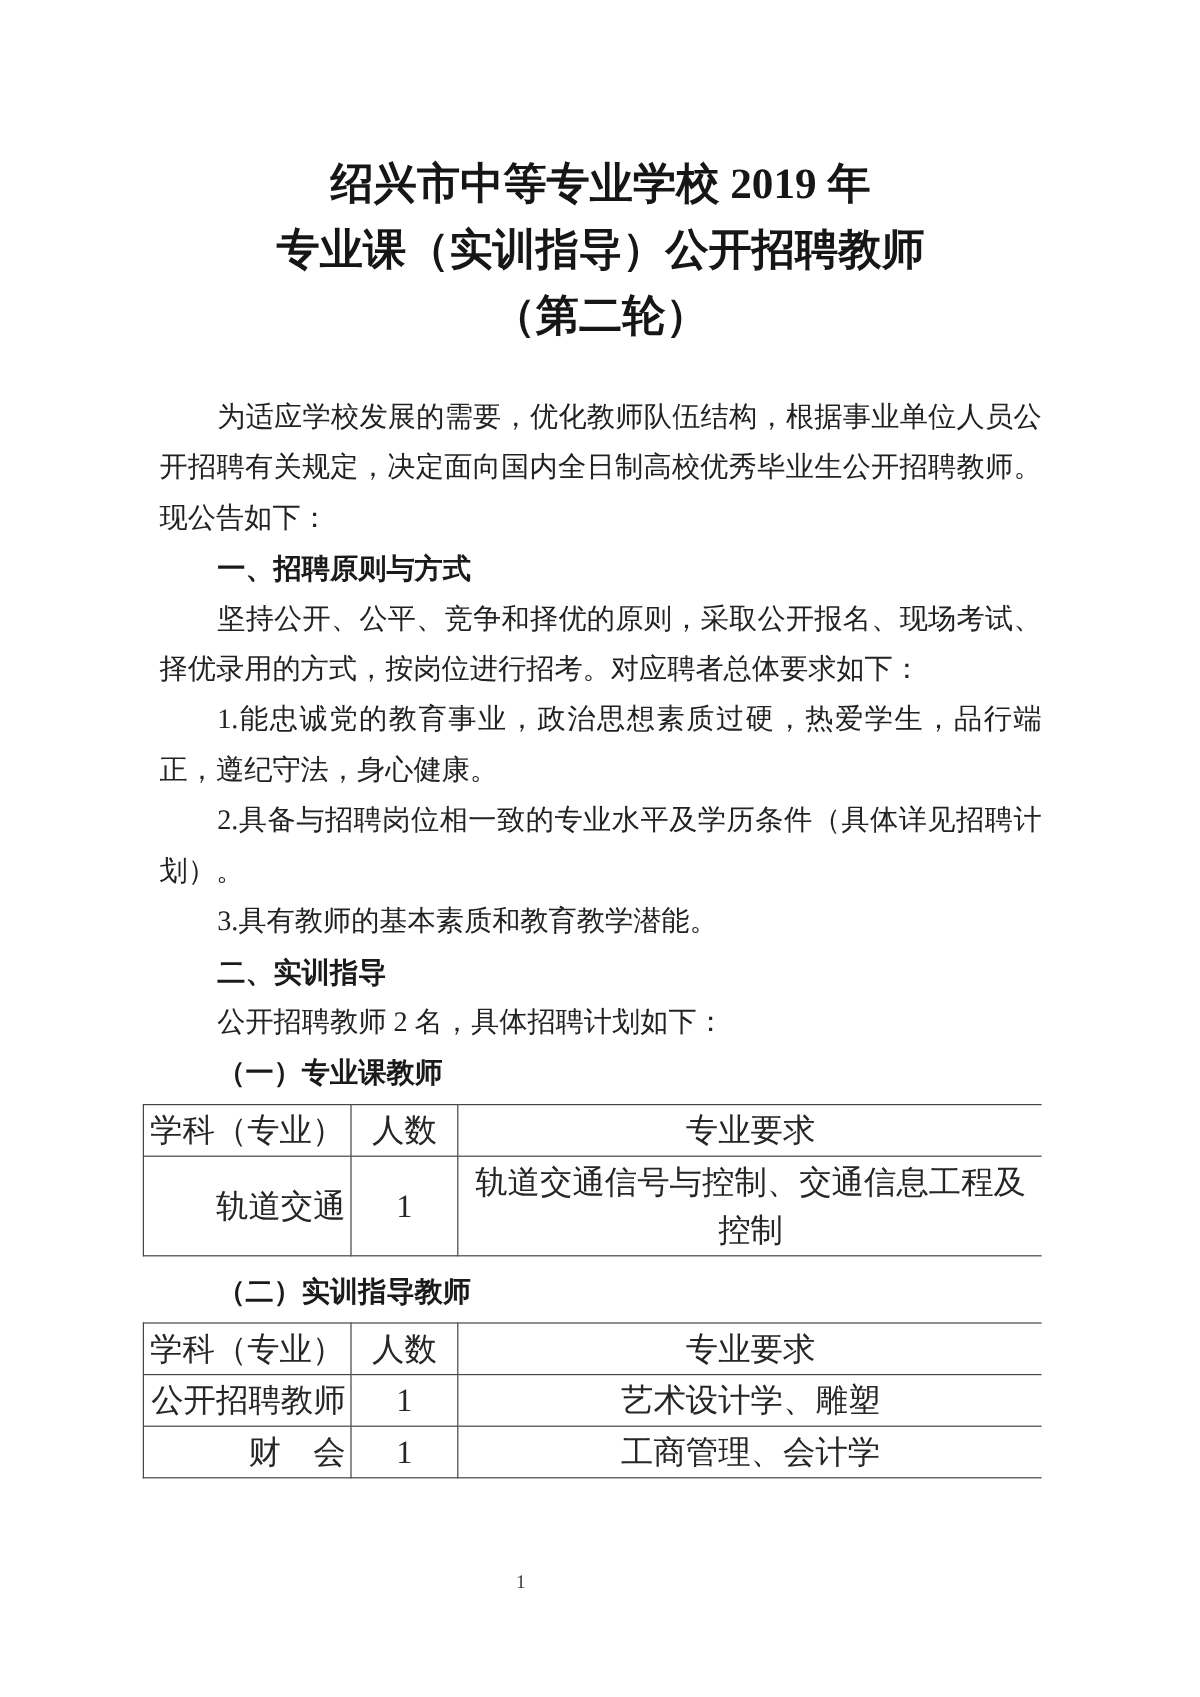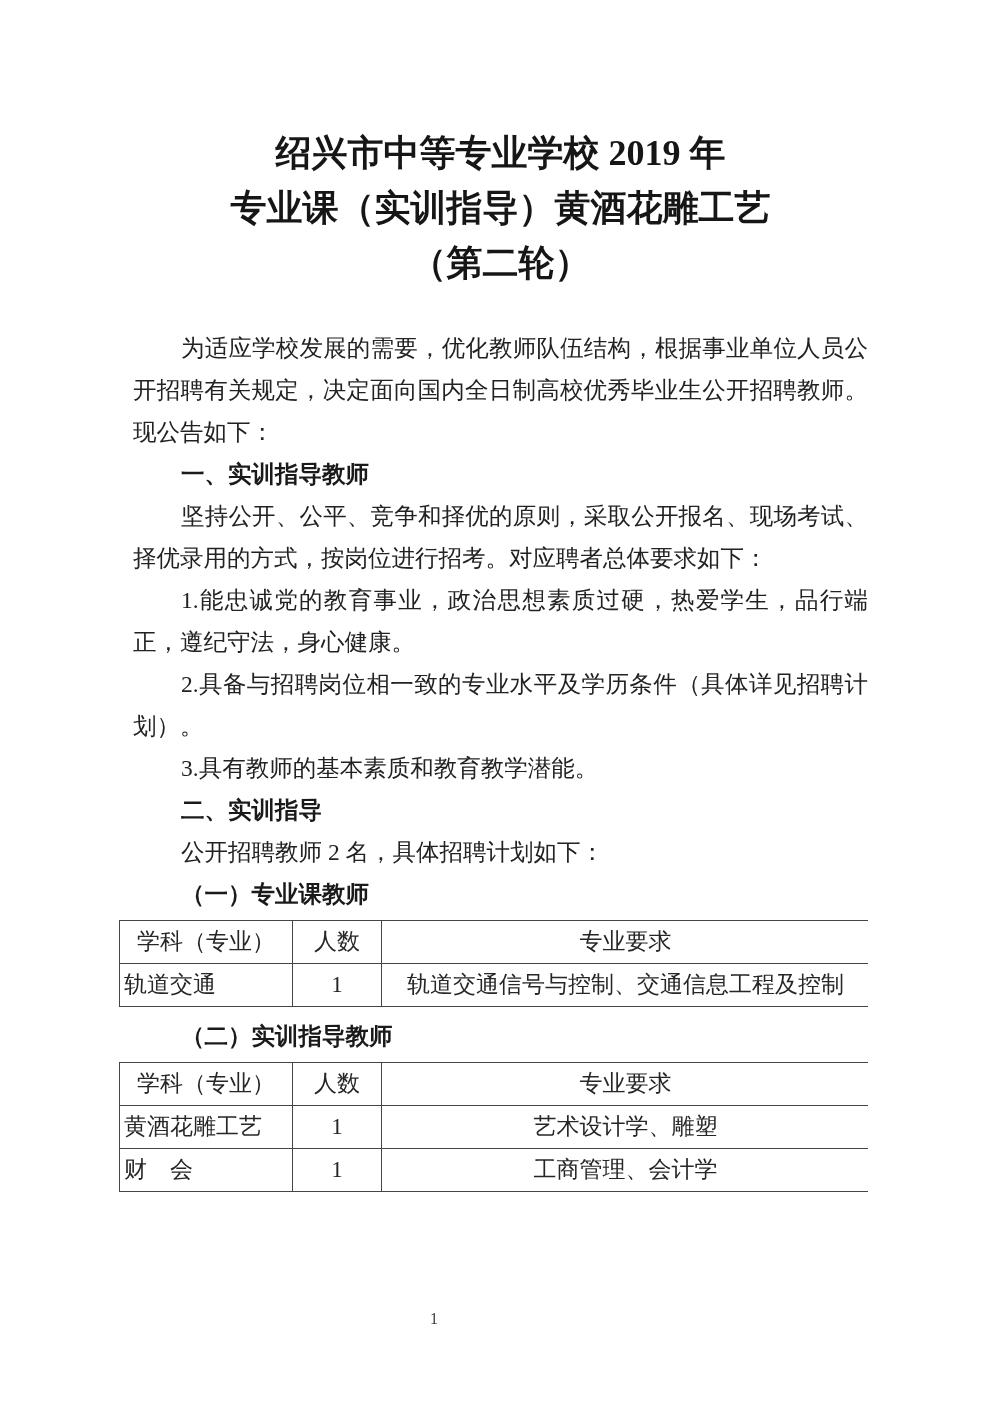--- a/index.html
+++ b/index.html
@@ -50,28 +50,28 @@
     border-collapse: collapse;
     table-layout: fixed;
     width: 750px;
     margin-left: -14px;
     margin-top: 5px;
     margin-bottom: 3px;
   }
   table.doc-table th, table.doc-table td {
     border: 1px solid #454545;
     font-weight: normal;
-    font-size: 23px;
+    font-size: 27px;
     line-height: 40px;
     padding: 1px 4px;
     color: #262626;
     vertical-align: middle;
   }
   table.doc-table th { text-align: center; }
-  td.c-subject { text-align: left; width: 165px; }
+  td.c-subject { text-align: right; width: 165px; }
   td.c-count   { text-align: center; width: 81px; }
   td.c-req     { text-align: center; width: 472px; padding-left: 13px; padding-right: 3px; }
   col.w-subject { width: 173px; }
   col.w-count   { width: 89px; }
   col.w-req     { width: 488px; }
   .page-num {
     position: absolute;
     left: 0; bottom: 86px;
     width: 100%;
     text-align: center;
@@ -80,27 +80,27 @@
   }
 </style>
 </head>
 <body>
 
 <div class="page">
   <div class="content">
 
     <h1 class="doc-title">
       <div>绍兴市中等专业学校 2019 年</div>
-      <div>专业课（实训指导）黄酒花雕工艺</div>
+      <div>专业课（实训指导）公开招聘教师</div>
       <div>（第二轮）</div>
     </h1>
 
     <p class="para indent">为适应学校发展的需要，优化教师队伍结构，根据事业单位人员公开招聘有关规定，决定面向国内全日制高校优秀毕业生公开招聘教师。现公告如下：</p>
 
-    <h2 class="sec-heading">一、实训指导教师</h2>
+    <h2 class="sec-heading">一、招聘原则与方式</h2>
     <p class="para indent">坚持公开、公平、竞争和择优的原则，采取公开报名、现场考试、择优录用的方式，按岗位进行招考。对应聘者总体要求如下：</p>
     <p class="para indent">1.能忠诚党的教育事业，政治思想素质过硬，热爱学生，品行端正，遵纪守法，身心健康。</p>
     <p class="para indent">2.具备与招聘岗位相一致的专业水平及学历条件（具体详见招聘计划）。</p>
     <p class="para indent">3.具有教师的基本素质和教育教学潜能。</p>
 
     <h2 class="sec-heading">二、实训指导</h2>
     <p class="para indent">公开招聘教师 2 名，具体招聘计划如下：</p>
 
     <h3 class="sec-heading">（一）专业课教师</h3>
 
@@ -136,21 +136,21 @@
       </colgroup>
       <thead>
         <tr>
           <th>学科（专业）</th>
           <th>人数</th>
           <th>专业要求</th>
         </tr>
       </thead>
       <tbody>
         <tr>
-          <td class="c-subject">黄酒花雕工艺</td>
+          <td class="c-subject">公开招聘教师</td>
           <td class="c-count">1</td>
           <td class="c-req">艺术设计学、雕塑</td>
         </tr>
         <tr>
           <td class="c-subject">财　会</td>
           <td class="c-count">1</td>
           <td class="c-req">工商管理、会计学</td>
         </tr>
       </tbody>
     </table>

